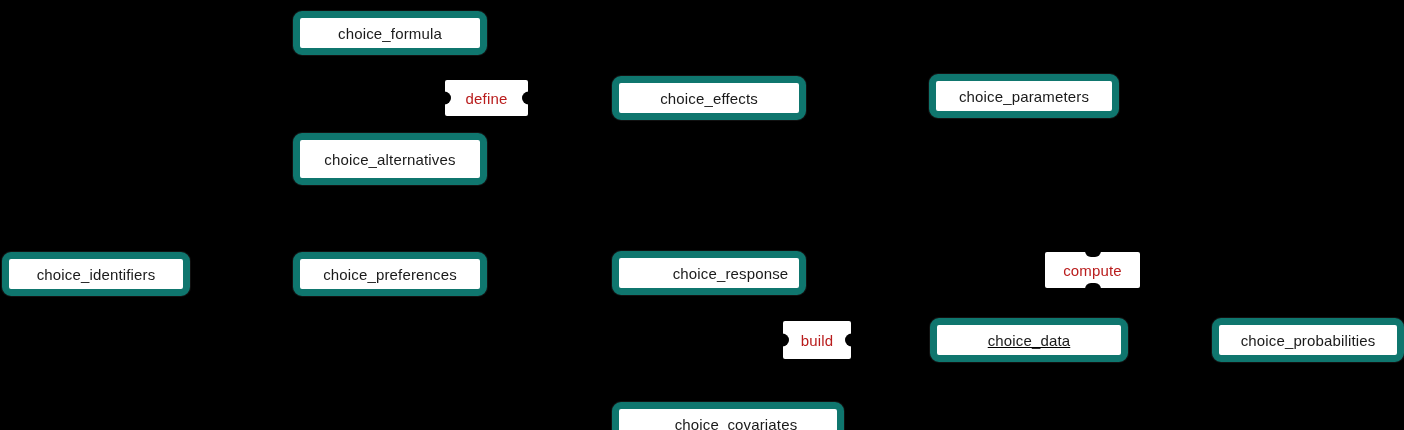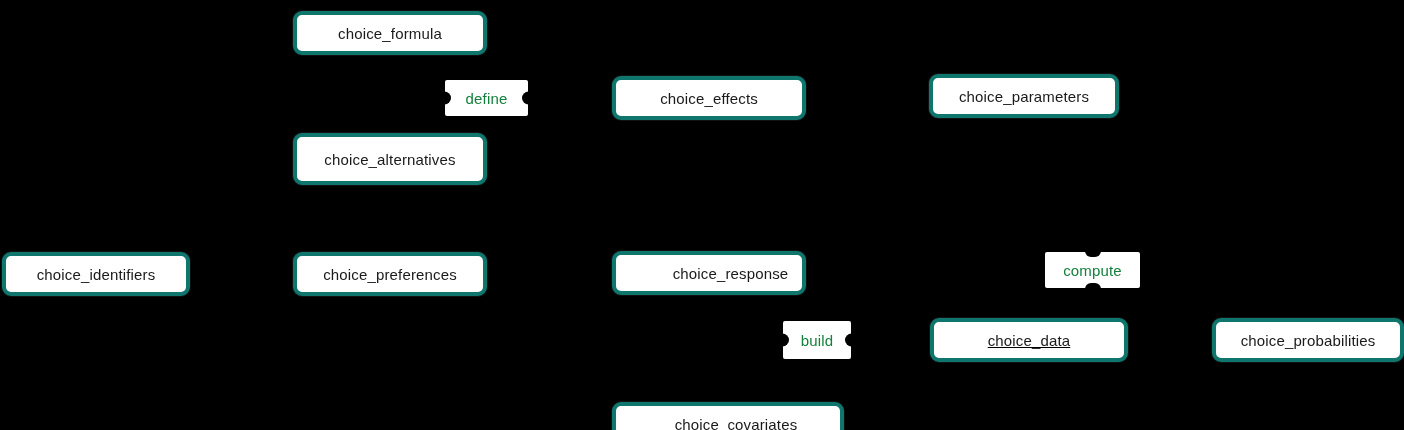--- a/index.html
+++ b/index.html
@@ -15,21 +15,21 @@
     background: #000000;
     overflow: hidden;
     font-family: "Liberation Sans", sans-serif;
   }
 
   
   .node {
     position: absolute;
     box-sizing: border-box;
     background: #ffffff;
-    border: 4px solid #0f766e;
+    border: 7px solid #0f766e;
     border-radius: 9px;
     box-shadow:
       inset 0 0 0 1px #ffffff,
       0 0 0 1px #111111;
     display: flex;
     align-items: center;
     justify-content: center;
   }
   .node .node-label {
     font-size: 15px;
@@ -45,21 +45,21 @@
     box-sizing: border-box;
     background: #ffffff;
     display: flex;
     align-items: center;
     justify-content: center;
     border-radius: 2px;
   }
   .edge-label .edge-label-text {
     font-size: 15px;
     line-height: 1;
-    color: #15803d;
+    color: #b91c1c;
     letter-spacing: 0.15px;
     white-space: nowrap;
     position: relative;
     z-index: 2;
   }
   
   .edge-label .notch {
     position: absolute;
     background: #000000;
     z-index: 1;

